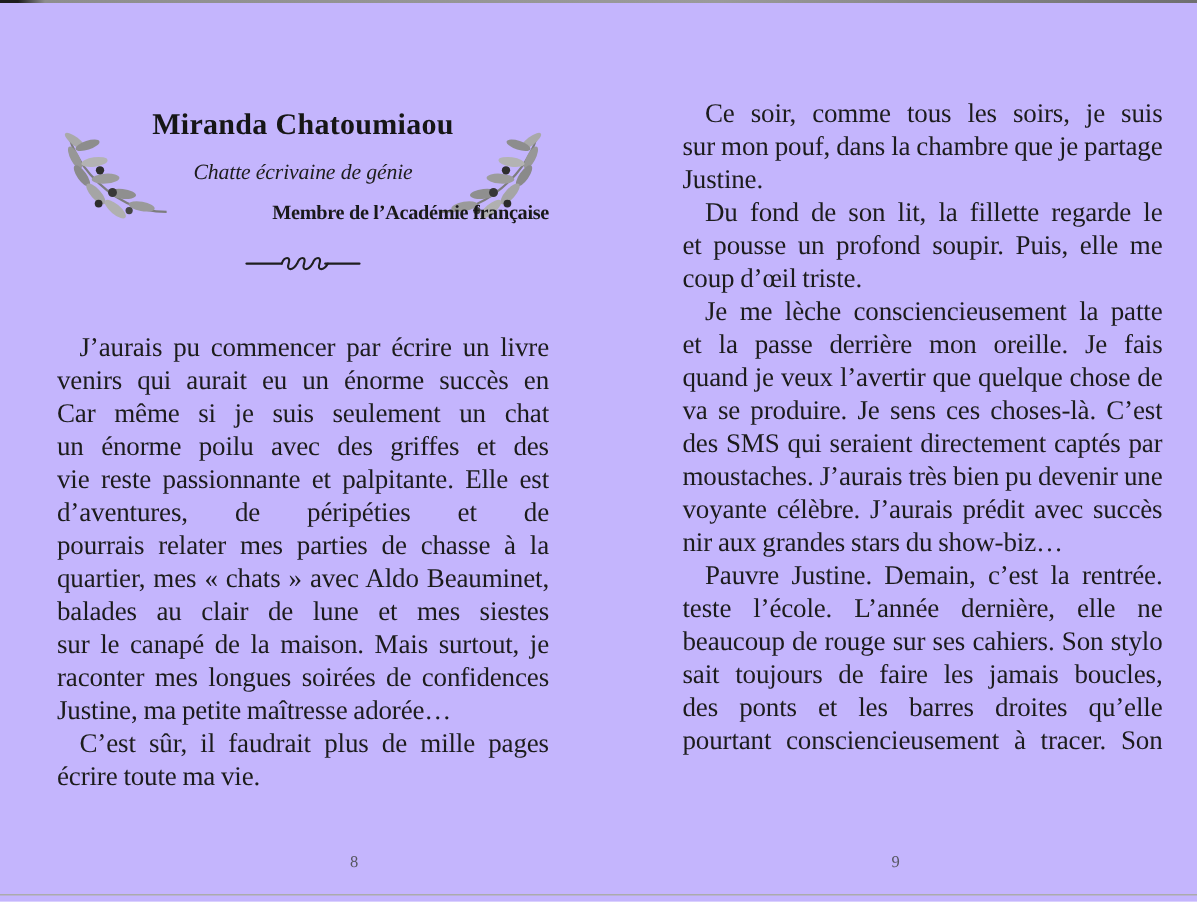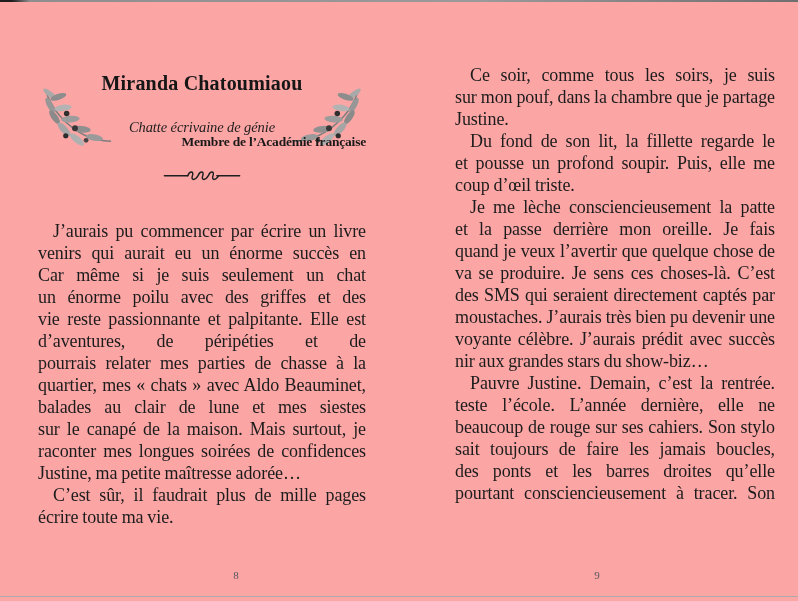--- a/index.html
+++ b/index.html
@@ -1,19 +1,19 @@
 <!DOCTYPE html>
 <html><head>
 <meta charset="utf-8">
 <style>
   html,body{margin:0;padding:0;}
   .screen{
     position:relative;
     width:798px;height:601px;
-    background:#fca5a5;
+    background:#c4b5fd;
     overflow:hidden;
     font-family:"Liberation Serif","DejaVu Serif",serif;
     color:#1c1c1c;
   }
   .edge-top{
     position:absolute;top:0;left:0;width:798px;height:2px;
     background:linear-gradient(to right,#1e1e1e 0 12px,#8e8e8e 30px,#9a9a9a 60%,#6f6f6f 100%);
   }
   .edge-bottom{
     position:absolute;top:596px;left:0;width:798px;height:1px;
@@ -25,21 +25,20 @@
 
   .title{
     position:absolute;top:72px;left:0;width:100%;
     text-align:center;font-weight:bold;font-size:20px;letter-spacing:.2px;
     color:#161616;
   }
   .subtitle{
     position:absolute;top:107px;left:0;width:100%;
     text-align:center;font-style:italic;font-size:14.5px;letter-spacing:-.1px;
     color:#1d1d1d;
-    margin-top:12px;
   }
   .affiliation{
     position:absolute;top:134px;left:0;width:100%;
     text-align:right;font-weight:bold;font-size:13.5px;letter-spacing:-.2px;
     color:#191919;
   }
   .branch{position:absolute;top:82px;width:74px;height:76px;}
   .branch-left{left:0;}
   .branch-right{right:0;transform:scaleX(-1);}
   .divider{

